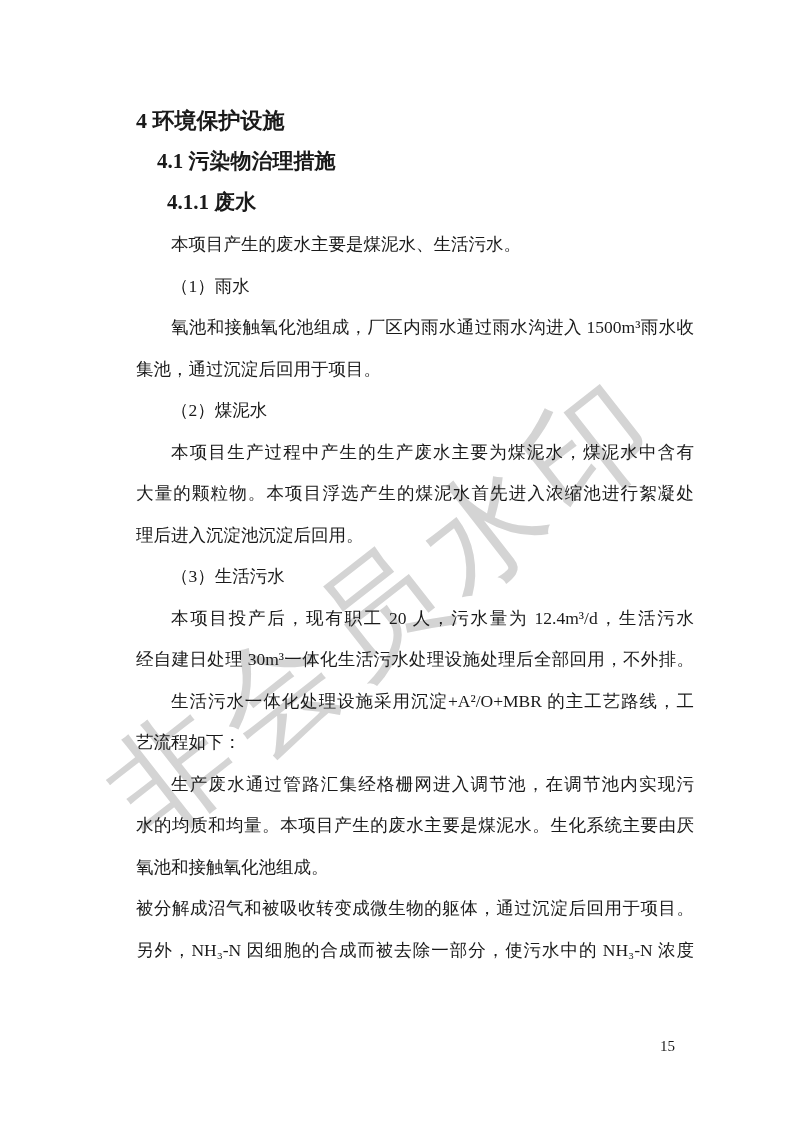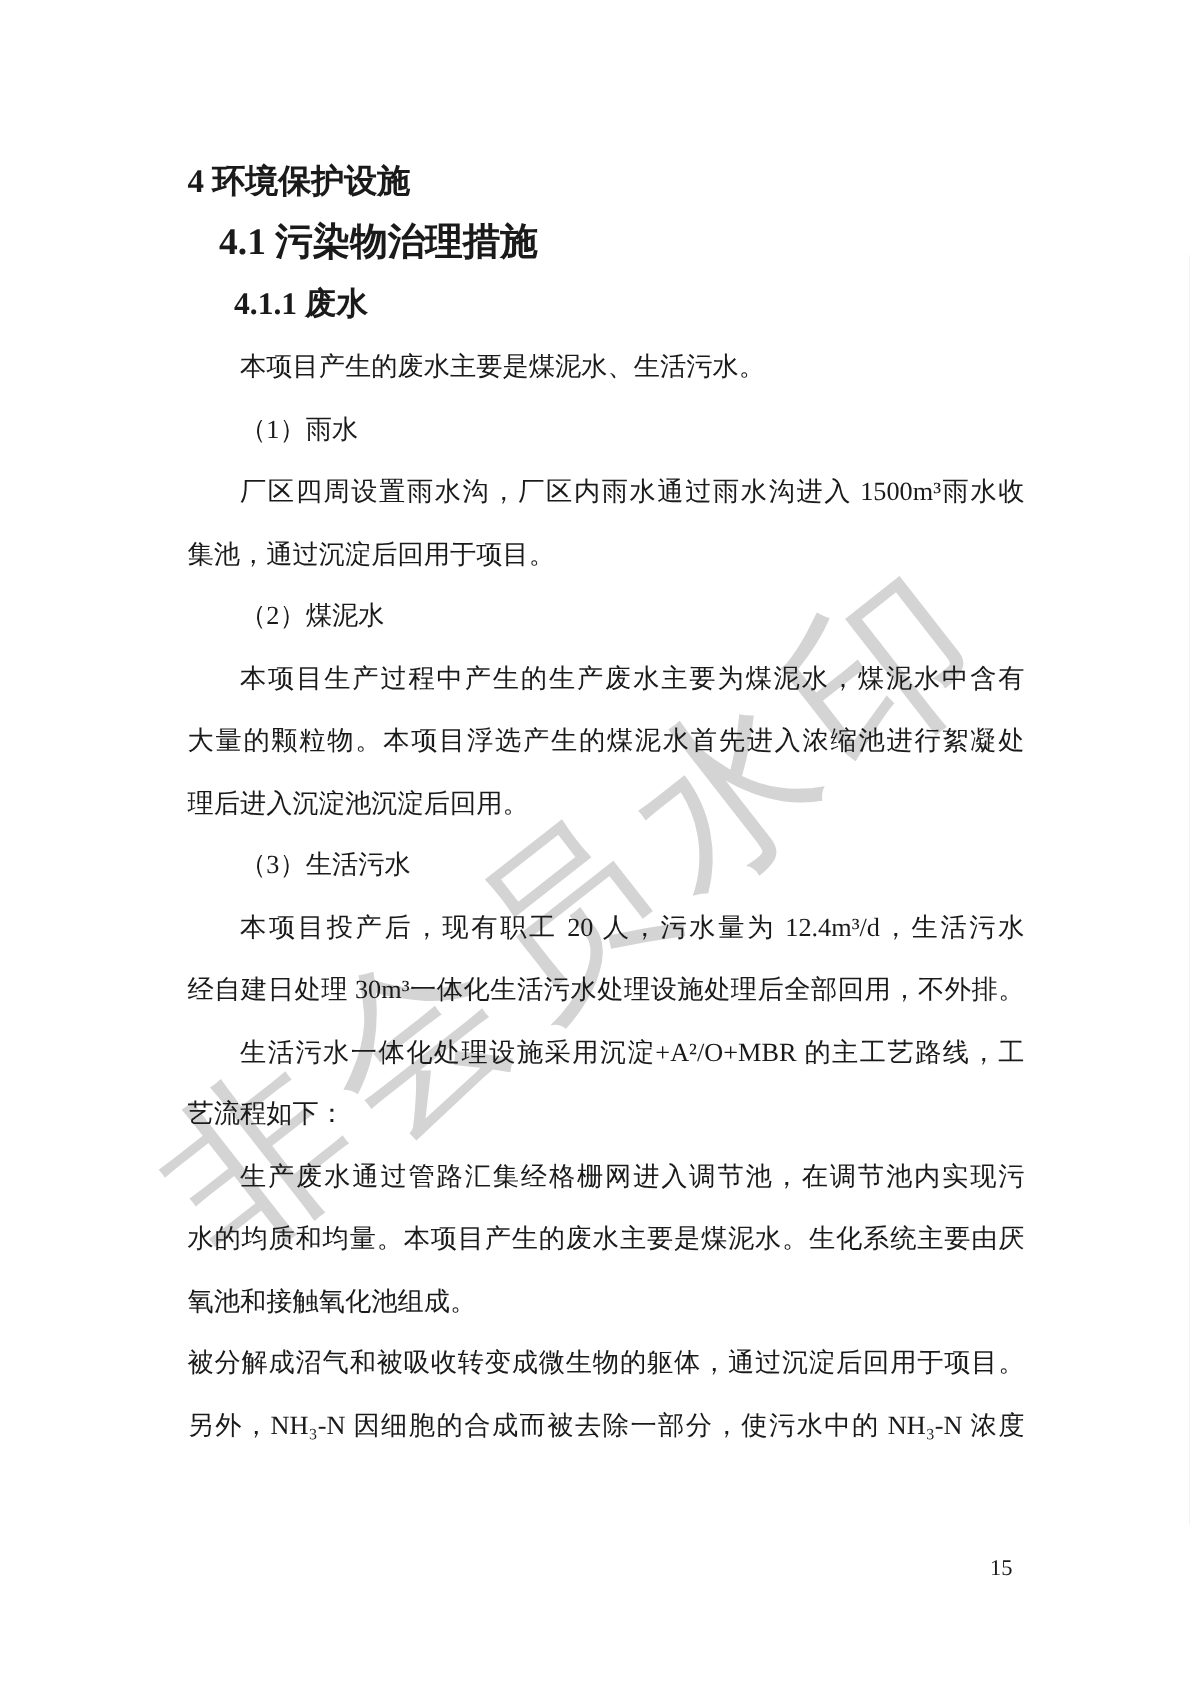--- a/index.html
+++ b/index.html
@@ -26,35 +26,35 @@
     letter-spacing: 12px;
     color: #d4d4d4;
     transform: rotate(-38deg);
     transform-origin: 50% 50%;
     white-space: nowrap;
     z-index: 0;
     user-select: none;
   }
   .content {
     position: absolute;
-    left: 125px;
+    left: 136px;
     top: 99px;
     width: 558px;
     z-index: 1;
   }
   .blk { margin: 0; padding: 0; }
   .h1 {
     font-size: 22px;
     font-weight: bold;
     height: 43px;
     line-height: 43px;
     white-space: nowrap;
   }
   .h2 {
-    font-size: 25px;
+    font-size: 21px;
     font-weight: bold;
     height: 39px;
     line-height: 39px;
     padding-left: 21px;
     white-space: nowrap;
   }
   .h3 {
     font-size: 21px;
     font-weight: bold;
     height: 43px;
@@ -86,21 +86,21 @@
 
 <div class="page" style="background: rgb(255, 255, 255);">
   <div class="watermark" style="color: rgb(212, 212, 212); transform: rotate(-38deg);">非会员水印</div>
 
   <div class="content">
       <div class="blk h1">4 环境保护设施</div>
       <div class="blk h2">4.1 污染物治理措施</div>
       <div class="blk h3">4.1.1 废水</div>
       <div class="blk line indent">本项目产生的废水主要是煤泥水、生活污水。</div>
       <div class="blk line indent">（1）雨水</div>
-      <div class="blk line indent justify">厂区四周设置雨水沟，厂区内雨水通过雨水沟进入 1500m³雨水收</div>
+      <div class="blk line indent justify">氧池和接触氧化池组成，厂区内雨水通过雨水沟进入 1500m³雨水收</div>
       <div class="blk line">集池，通过沉淀后回用于项目。</div>
       <div class="blk line indent">（2）煤泥水</div>
       <div class="blk line indent justify">本项目生产过程中产生的生产废水主要为煤泥水，煤泥水中含有</div>
       <div class="blk line justify">大量的颗粒物。本项目浮选产生的煤泥水首先进入浓缩池进行絮凝处</div>
       <div class="blk line">理后进入沉淀池沉淀后回用。</div>
       <div class="blk line indent">（3）生活污水</div>
       <div class="blk line indent justify">本项目投产后，现有职工 20 人，污水量为 12.4m³/d，生活污水</div>
       <div class="blk line justify">经自建日处理 30m³一体化生活污水处理设施处理后全部回用，不外排。</div>
       <div class="blk line indent justify">生活污水一体化处理设施采用沉淀+A²/O+MBR 的主工艺路线，工</div>
       <div class="blk line">艺流程如下：</div>

